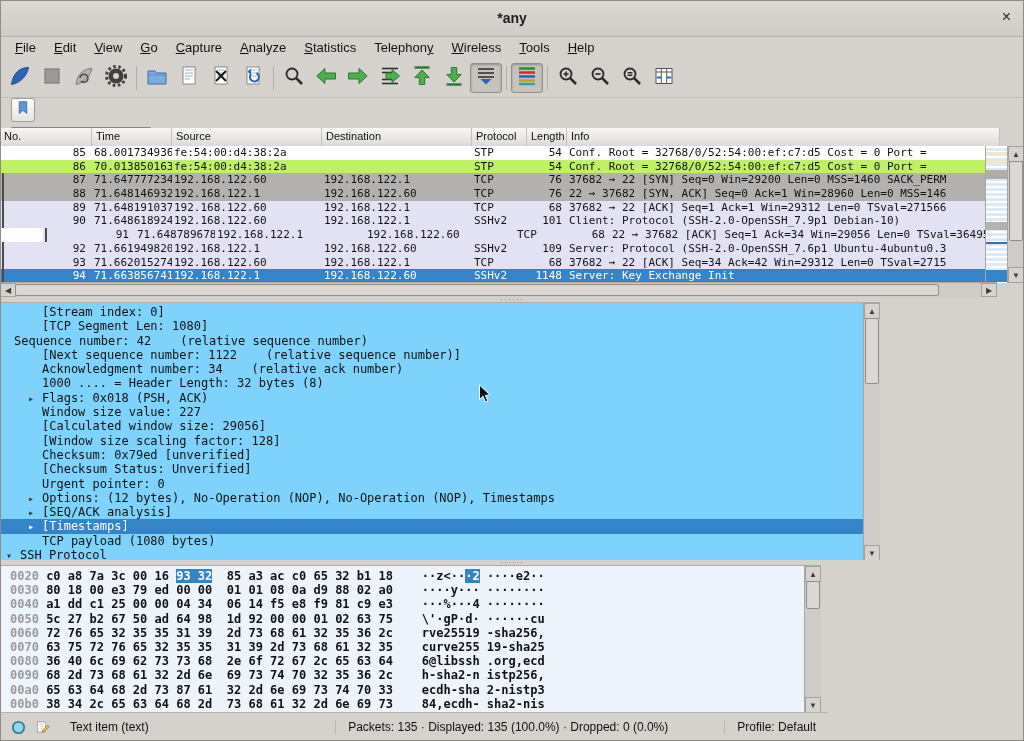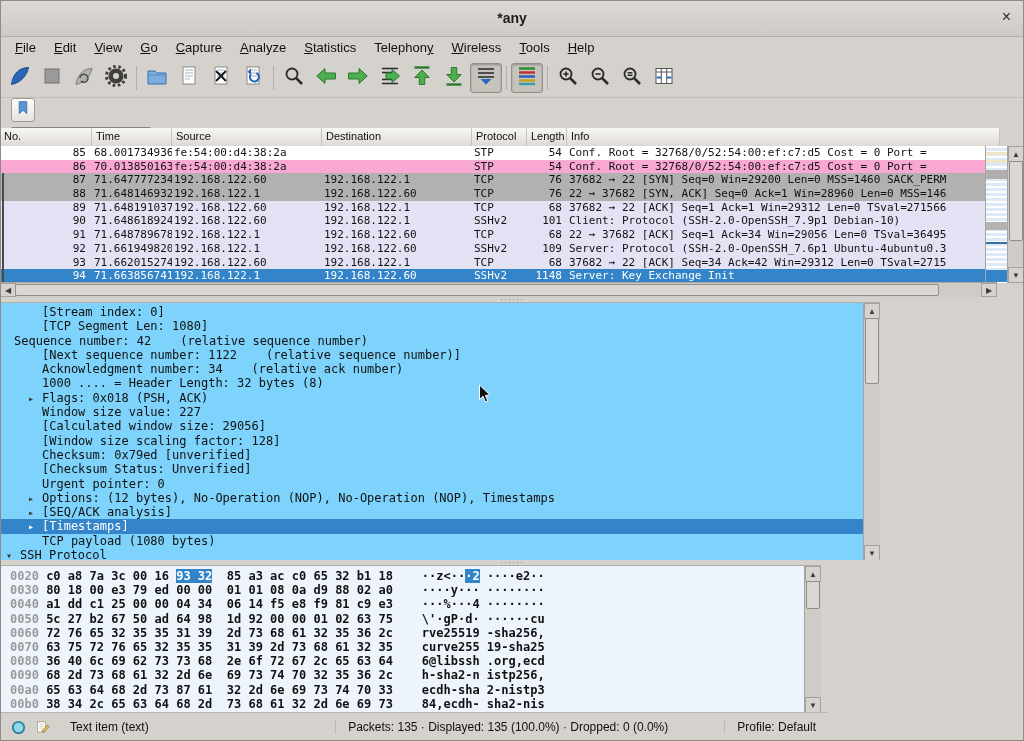--- a/index.html
+++ b/index.html
@@ -295,21 +295,21 @@
   <div class="pl-body">
       <div class="pl-row pl-grid" style="background: rgb(255, 255, 255);">
         <div class="c-no">85</div>
         <div class="c-time">68.001734936</div>
         <div class="c-src">fe:54:00:d4:38:2a</div>
         <div class="c-dst"></div>
         <div class="c-proto">STP</div>
         <div class="c-len">54</div>
         <div class="c-info">Conf. Root = 32768/0/52:54:00:ef:c7:d5  Cost = 0  Port = </div>
       </div>
-      <div class="pl-row pl-grid" style="background: #f9a8d4;">
+      <div class="pl-row pl-grid" style="background: #bef264;">
         <div class="c-no">86</div>
         <div class="c-time">70.013850163</div>
         <div class="c-src">fe:54:00:d4:38:2a</div>
         <div class="c-dst"></div>
         <div class="c-proto">STP</div>
         <div class="c-len">54</div>
         <div class="c-info">Conf. Root = 32768/0/52:54:00:ef:c7:d5  Cost = 0  Port = </div>
       </div>
       <div class="pl-row pl-grid marked" style="background: rgb(179, 176, 176);">
         <div class="c-no">87</div>
@@ -340,21 +340,21 @@
       </div>
       <div class="pl-row pl-grid marked" style="background: rgb(227, 226, 245);">
         <div class="c-no">90</div>
         <div class="c-time">71.648618924</div>
         <div class="c-src">192.168.122.60</div>
         <div class="c-dst">192.168.122.1</div>
         <div class="c-proto">SSHv2</div>
         <div class="c-len">101</div>
         <div class="c-info">Client: Protocol (SSH-2.0-OpenSSH_7.9p1 Debian-10)</div>
       </div>
-      <div class="pl-row pl-grid marked" style="background: rgb(227, 226, 245);">
+      <div class="pl-row pl-grid marked" style="background: rgb(227, 226, 245); margin-left: 43px;">
         <div class="c-no">91</div>
         <div class="c-time">71.648789678</div>
         <div class="c-src">192.168.122.1</div>
         <div class="c-dst">192.168.122.60</div>
         <div class="c-proto">TCP</div>
         <div class="c-len">68</div>
         <div class="c-info">22 → 37682 [ACK] Seq=1 Ack=34 Win=29056 Len=0 TSval=36495</div>
       </div>
       <div class="pl-row pl-grid marked" style="background: rgb(227, 226, 245);">
         <div class="c-no">92</div>

